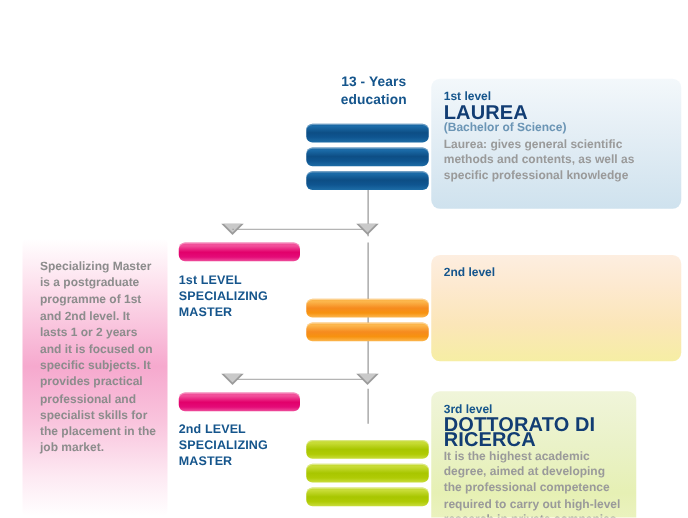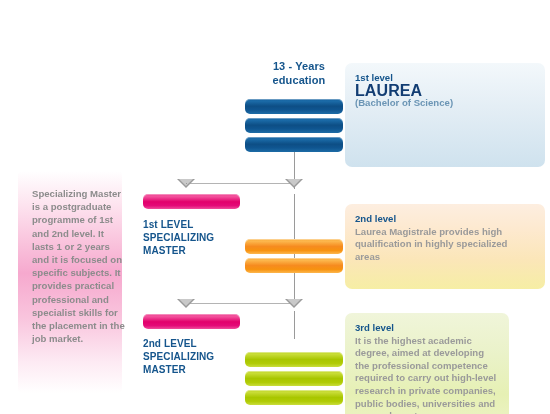--- a/index.html
+++ b/index.html
@@ -88,21 +88,21 @@
   #info-orange .sub { color: #f3a23c; }
 
   #info-green {
     left: 345px; top: 274px; width: 164px; height: 113px;
     background: linear-gradient(to bottom, #f0f5da 0%, #eaf2c8 38%, #e6f0b4 72%, #edf3c4 100%);
   }
   #info-green .sub { color: #9aa97a; }
 
   
   #note-panel {
-    left: 18px; top: 132px; width: 104px; height: 222px;
+    left: 18px; top: 152px; width: 116px; height: 222px;
     border-radius: 4px;
     background: linear-gradient(to bottom,
       #ffffff 0%, #fde2ee 16%, #f6a9ce 46%, #f9c4dd 66%, #fdeaf3 86%, #ffffff 100%);
   }
   #note-panel .note-text {
     position: absolute;
     left: 14px; top: 16px; width: 96px;
     font-size: 9.6px; line-height: 13.2px;
     font-weight: bold; color: #8c8c8c;
   }
@@ -154,25 +154,26 @@
   <div class="abs master-label" id="label-m2">2nd LEVEL<br>SPECIALIZING<br>MASTER</div>
 
   <div class="abs" id="note-panel">
     <div class="note-text">Specializing Master is a postgraduate programme of 1st and 2nd level. It lasts 1 or 2 years and it is focused on specific subjects. It provides practical professional and specialist skills for the placement in the job market.</div>
   </div>
 
   <div class="abs info" id="info-blue">
     <div class="lvl">1st level</div>
     <div class="ttl">LAUREA</div>
     <div class="sub">(Bachelor of Science)</div>
+    <div class="body">Laurea: gives general scientific methods and contents, as well as specific professional knowledge</div>
   </div>
 
   <div class="abs info" id="info-orange">
     <div class="lvl">2nd level</div>
-    <div class="body">Laurea Magistrale provides high qualification in highly specialized areas</div>
   </div>
 
   <div class="abs info" id="info-green">
     <div class="lvl">3rd level</div>
+    <div class="ttl">DOTTORATO DI RICERCA</div>
     <div class="body">It is the highest academic degree, aimed at developing the professional competence required to carry out high-level research in private companies, public bodies, universities and research centers.</div>
   </div>
 
 </div>
 
 </body></html>

